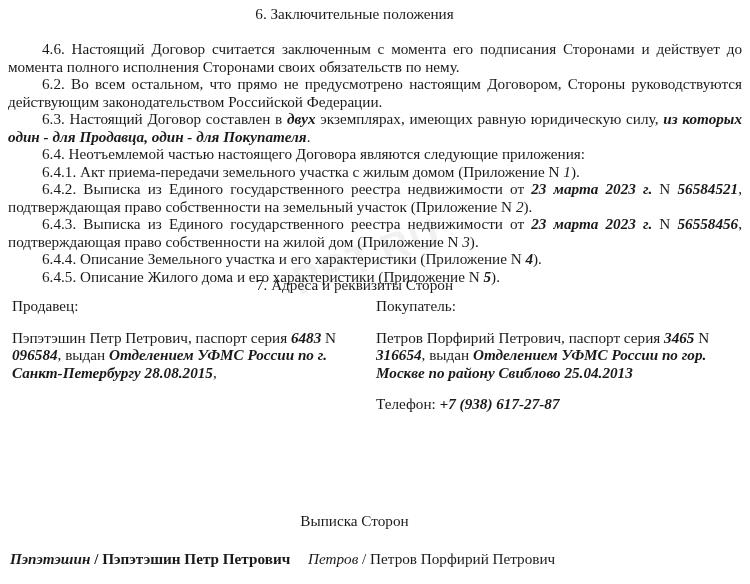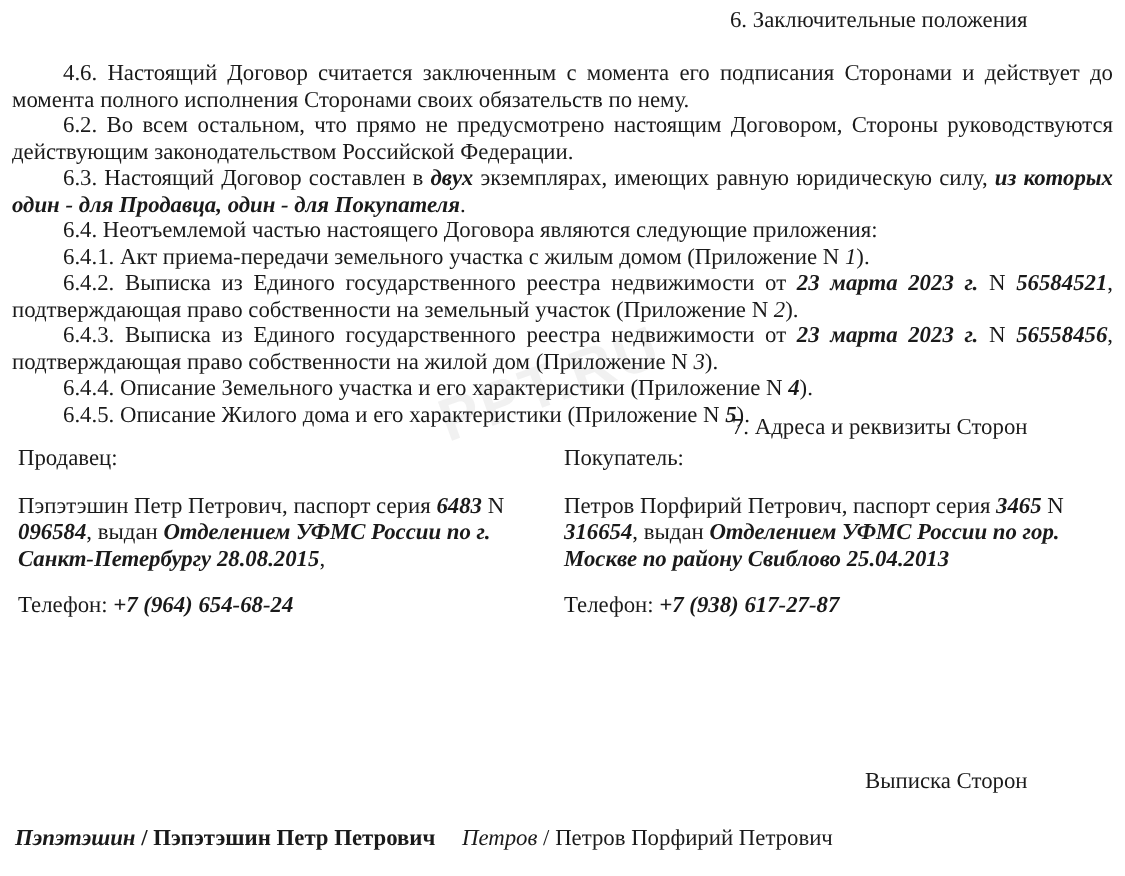--- a/index.html
+++ b/index.html
@@ -2,21 +2,21 @@
 <html><head>
 <meta charset="utf-8">
 <style>
   html, body { margin: 0; padding: 0; background: #ffffff; }
   body {
     width: 750px; height: 584px; overflow: hidden; position: relative;
     font-family: "Liberation Serif", "DejaVu Serif", serif;
     font-size: 15.2px; color: #1a1a1a; line-height: 17.6px;
   }
   .abs { position: absolute; }
-  .heading { position: absolute; left: 0; width: 685px; text-align: right; }
+  .heading { position: absolute; left: 12px; width: 685px; text-align: center; }
   .para { position: absolute; left: 8px; width: 734px; text-align: justify; text-align-last: left; }
   .para .ind { display: inline-block; width: 34px; }
   .line { position: absolute; left: 42px; white-space: nowrap; }
   b i, i b, .bi { font-weight: bold; font-style: italic; }
   .col { position: absolute; width: 340px; }
   .col p { margin: 0; }
   .watermark {
     position: absolute; left: 290px; top: 248px;
     font-family: "Liberation Sans", sans-serif; font-weight: bold; font-size: 40px;
     color: rgba(180,180,180,0.18); transform: rotate(-20deg); letter-spacing: 2px;
@@ -46,21 +46,20 @@
 
 <div class="line" style="top:250px;"><span>6.4.4. Описание Земельного участка и его характеристики (Приложение N </span><i class="bi">4</i><span>).</span></div>
 
 <div class="line" style="top:267.5px;"><span>6.4.5. Описание Жилого дома и его характеристики (Приложение N </span><i class="bi">5</i><span>).</span></div>
 
 <div class="heading" style="top:276px;">7. Адреса и реквизиты Сторон</div>
 
 <div class="col" style="left:12px; top:297px;">
   <p>Продавец:</p>
   <p style="margin-top:14px;"><span>Пэпэтэшин Петр Петрович, паспорт серия </span><i class="bi">6483</i><span> N </span><i class="bi">096584</i><span>, выдан </span><i class="bi">Отделением УФМС России по г. Санкт-Петербургу 28.08.2015</i><span>,</span></p>
-  <p style="margin-top:14px;"><span>Телефон: </span><i class="bi">+7 (964) 654-68-24</i></p>
 </div>
 
 <div class="col" style="left:376px; top:297px;">
   <p>Покупатель:</p>
   <p style="margin-top:14px;"><span>Петров Порфирий Петрович, паспорт серия </span><i class="bi">3465</i><span> N </span><i class="bi">316654</i><span>, выдан </span><i class="bi">Отделением УФМС России по гор. Москве по району Свиблово 25.04.2013</i></p>
   <p style="margin-top:14px;"><span>Телефон: </span><i class="bi">+7 (938) 617-27-87</i></p>
 </div>
 
 <div class="heading" style="top:512px;">Выписка Сторон</div>
 

